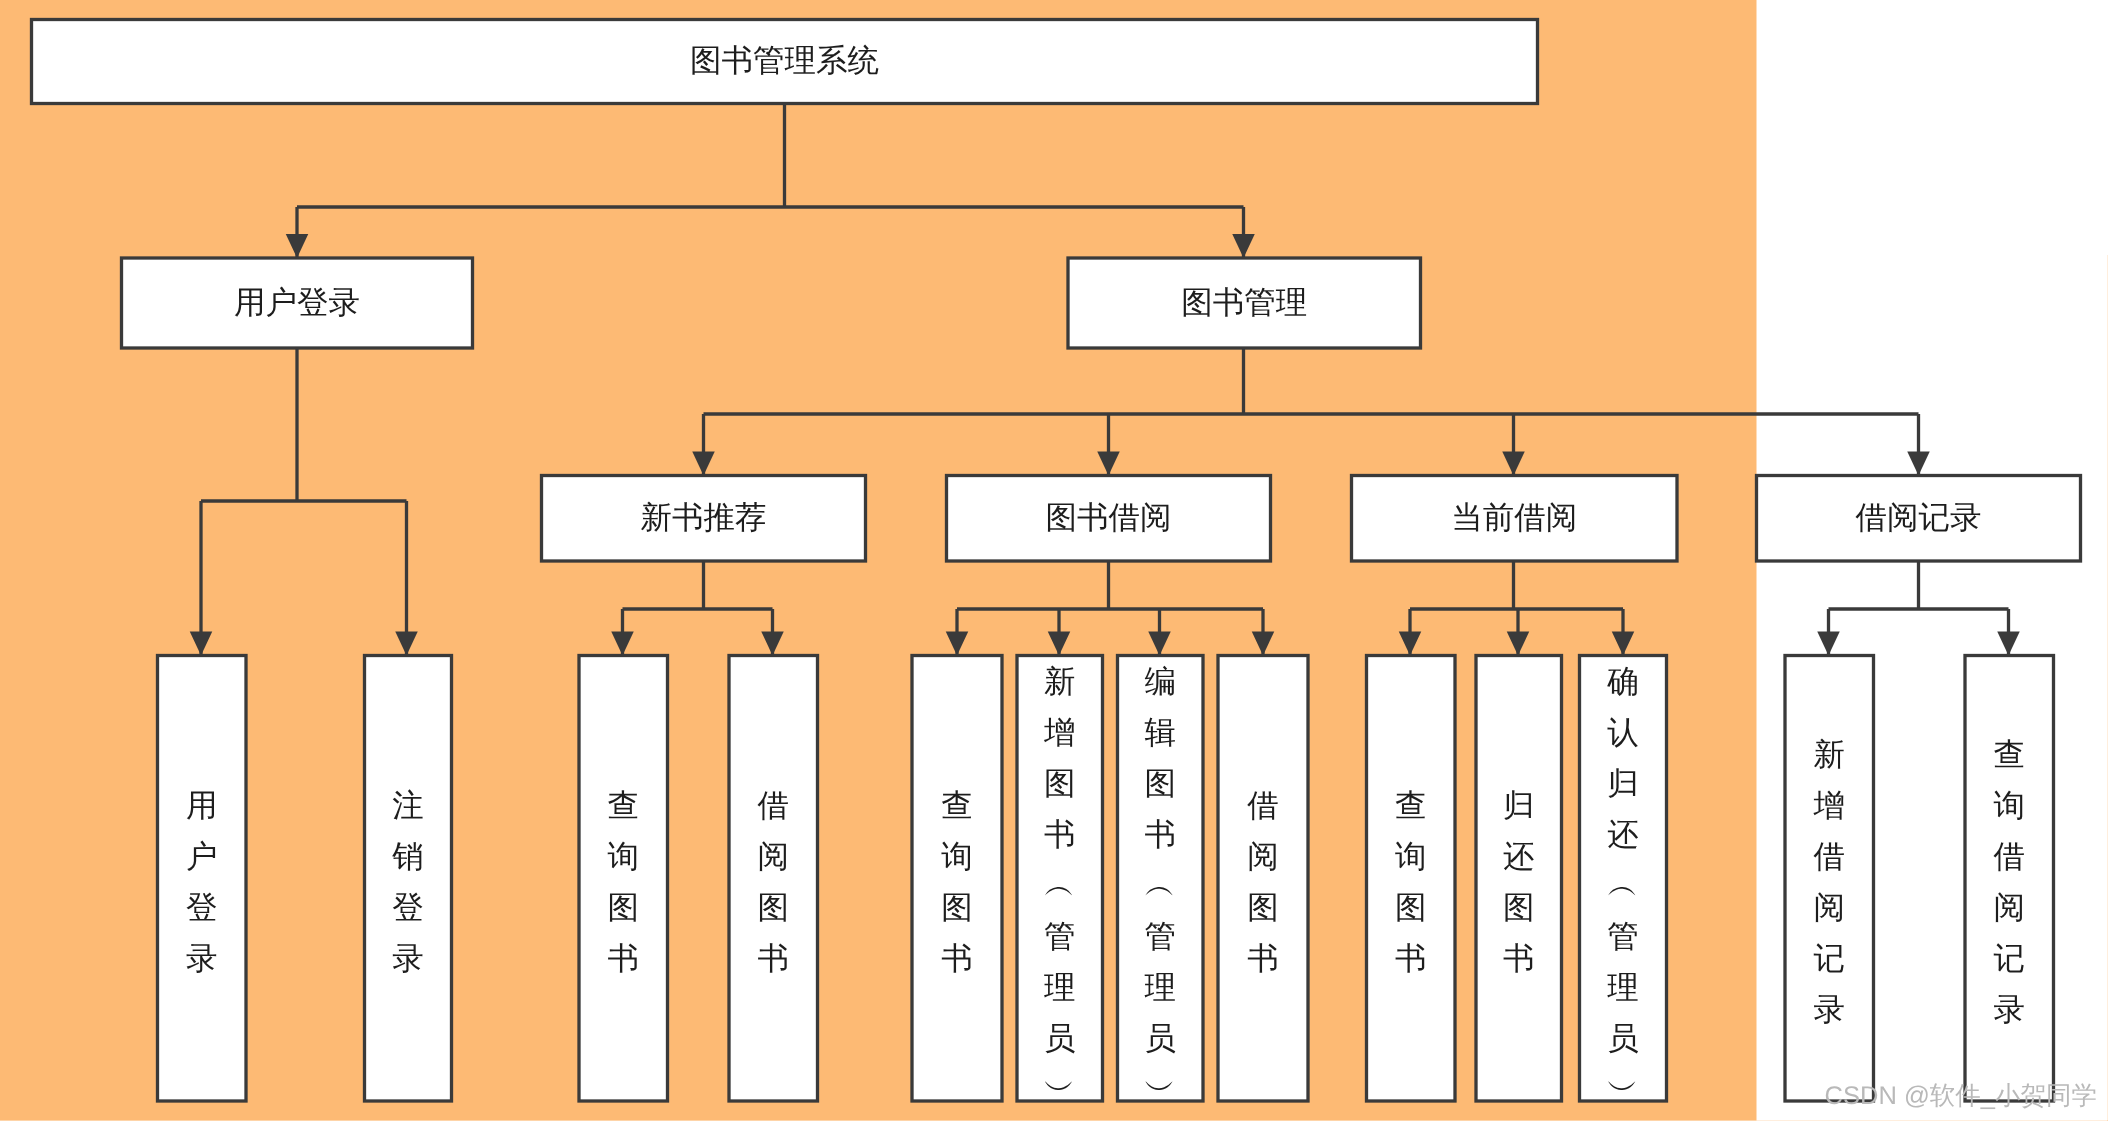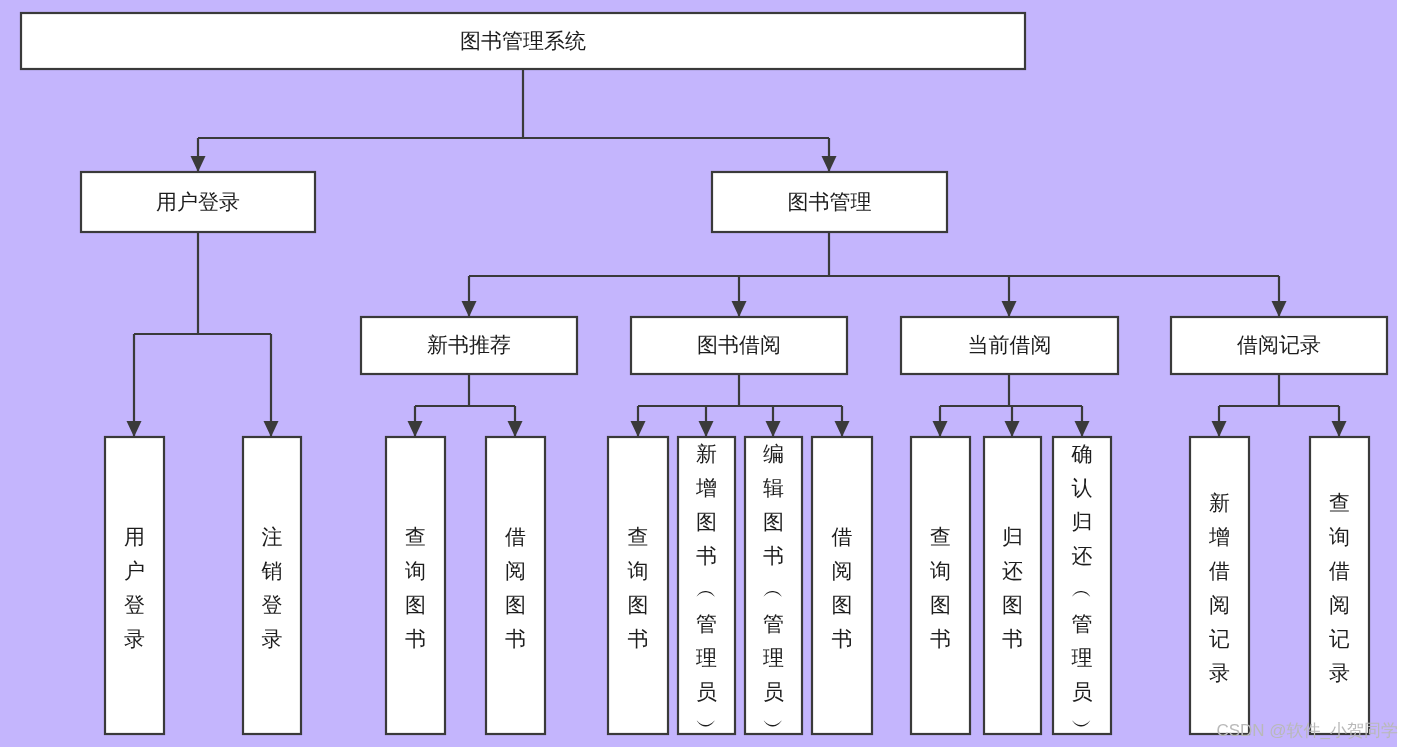--- a/index.html
+++ b/index.html
@@ -10,23 +10,23 @@
   }
   body {
     width: 1405px;
     height: 747px;
     font-family: "Liberation Sans", "DejaVu Sans", sans-serif;
     overflow: hidden;
     position: relative;
   }
   #diagram-root {
     position: relative;
-    width: 1397px;
+    width: 1171px;
     height: 747px;
-    background: #c4b5fd;
+    background: #fdba74;
   }
   svg#flow-svg {
     position: absolute;
     left: 0;
     top: 0;
     width: 1405px;
     height: 747px;
     display: block;
   }
   .node-box {

